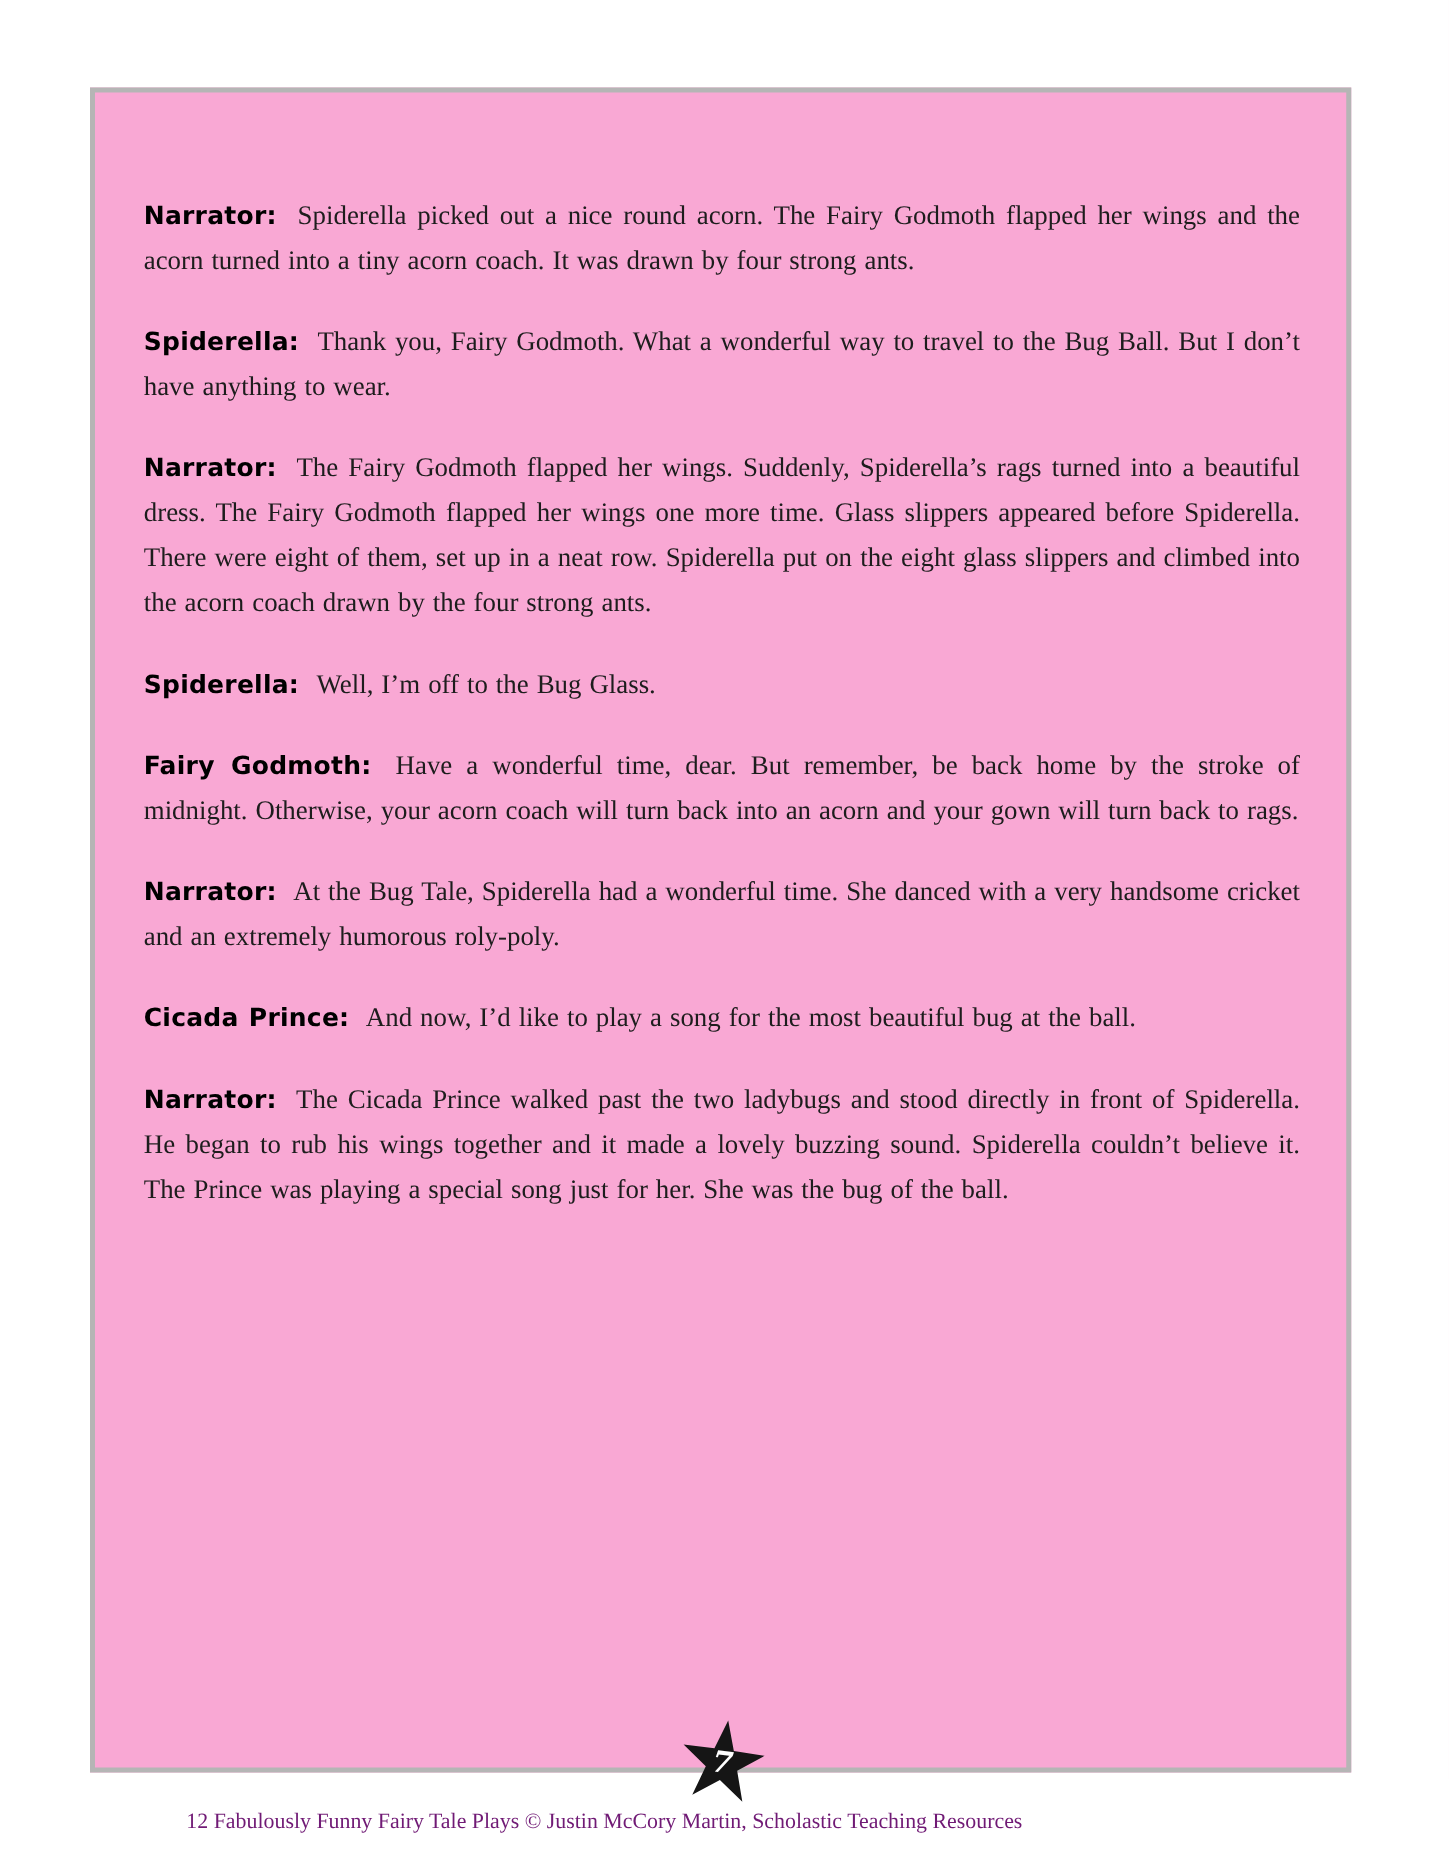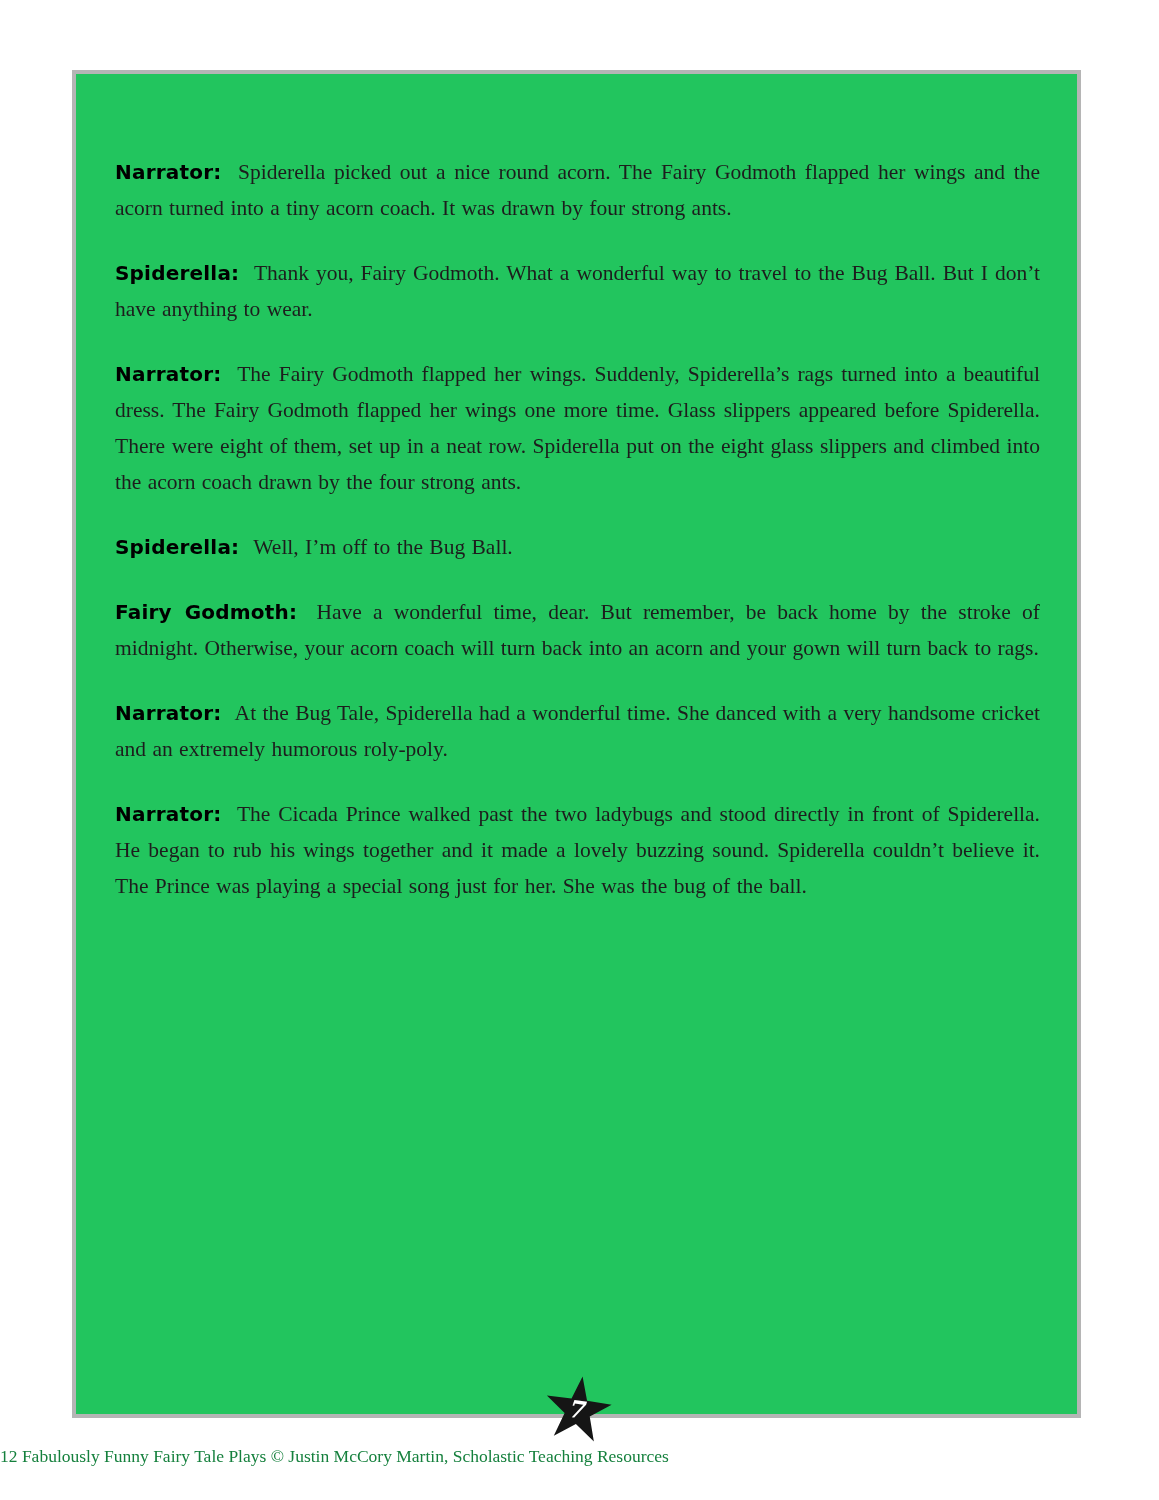--- a/index.html
+++ b/index.html
@@ -16,21 +16,21 @@
     font-family: "Liberation Serif", serif;
   }
   .frame {
     position: absolute;
     left: 72px;
     top: 70px;
     width: 1009px;
     height: 1348px;
     border: 4px solid #b5b5b5;
     box-sizing: border-box;
-    background: #22c55e;
+    background: #f9a8d4;
   }
   .script-body {
     position: absolute;
     left: 39px;
     right: 37px;
     top: 80px;
   }
   p.line {
     margin: 0 0 29px 0;
     font-size: 21.5px;
@@ -64,23 +64,24 @@
   .star-num {
     font-family: "DejaVu Serif", serif;
     font-style: italic;
     font-weight: bold;
   }
   .footer {
     position: absolute;
     left: 0;
     top: 1446px;
     width: 967px;
+    text-align: center;
     font-family: "Liberation Serif", serif;
     font-size: 17.5px;
-    color: #15803d;
+    color: #701a75;
   }
 </style>
 </head>
 <body>
 
 <div class="sheet">
 
   <div class="frame">
     <div class="script-body">
   <p class="line">
@@ -90,31 +91,34 @@
   <p class="line">
     <span class="speaker">Spiderella:</span><span class="dialogue"> Thank you, Fairy Godmoth. What a wonderful way to travel to the Bug Ball. But I don’t have anything to wear.</span>
   </p>
 
 
   <p class="line">
     <span class="speaker">Narrator:</span><span class="dialogue"> The Fairy Godmoth flapped her wings. Suddenly, Spiderella’s rags turned into a beautiful dress. The Fairy Godmoth flapped her wings one more time. Glass slippers appeared before Spiderella. There were eight of them, set up in a neat row. Spiderella put on the eight glass slippers and climbed into the acorn coach drawn by the four strong ants.</span>
   </p>
 
   <p class="line">
-    <span class="speaker">Spiderella:</span><span class="dialogue"> Well, I’m off to the Bug Ball.</span>
+    <span class="speaker">Spiderella:</span><span class="dialogue"> Well, I’m off to the Bug Glass.</span>
   </p>
 
   <p class="line">
     <span class="speaker">Fairy Godmoth:</span><span class="dialogue"> Have a wonderful time, dear. But remember, be back home by the stroke of midnight. Otherwise, your acorn coach will turn back into an acorn and your gown will turn back to rags.</span>
   </p>
 
   <p class="line">
     <span class="speaker">Narrator:</span><span class="dialogue"> At the Bug Tale, Spiderella had a wonderful time. She danced with a very handsome cricket and an extremely humorous roly-poly.</span>
   </p>
 
+  <p class="line">
+    <span class="speaker">Cicada Prince:</span><span class="dialogue"> And now, I’d like to play a song for the most beautiful bug at the ball.</span>
+  </p>
 
 
 
   <p class="line">
     <span class="speaker">Narrator:</span><span class="dialogue"> The Cicada Prince walked past the two ladybugs and stood directly in front of Spiderella. He began to rub his wings together and it made a lovely buzzing sound. Spiderella couldn’t believe it. The Prince was playing a special song just for her. She was the bug of the ball.</span>
   </p>
 
 </div>
   </div>
 

